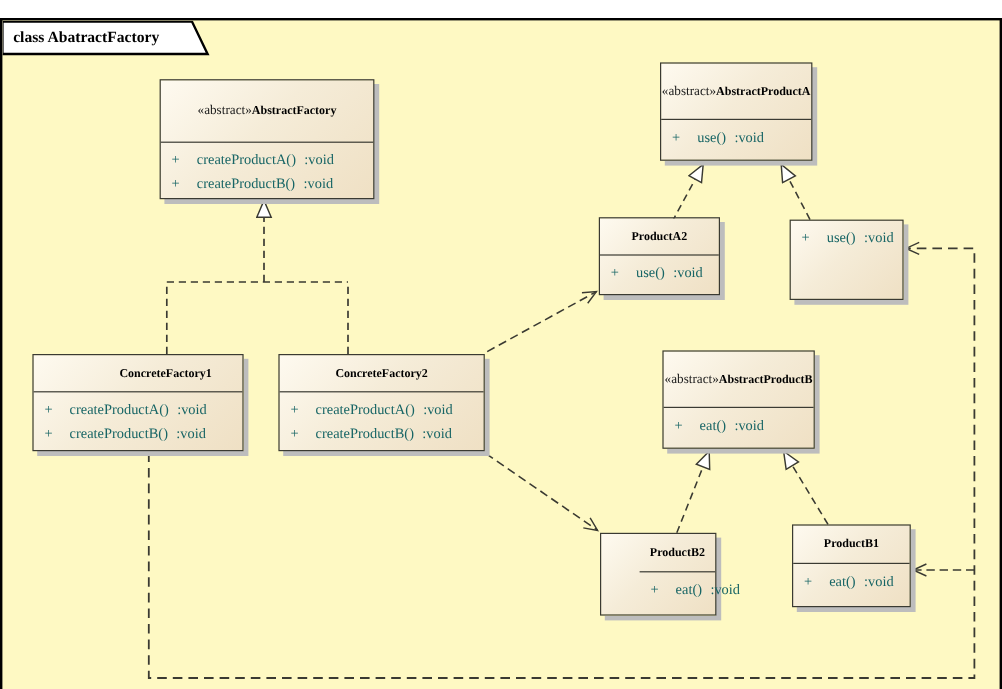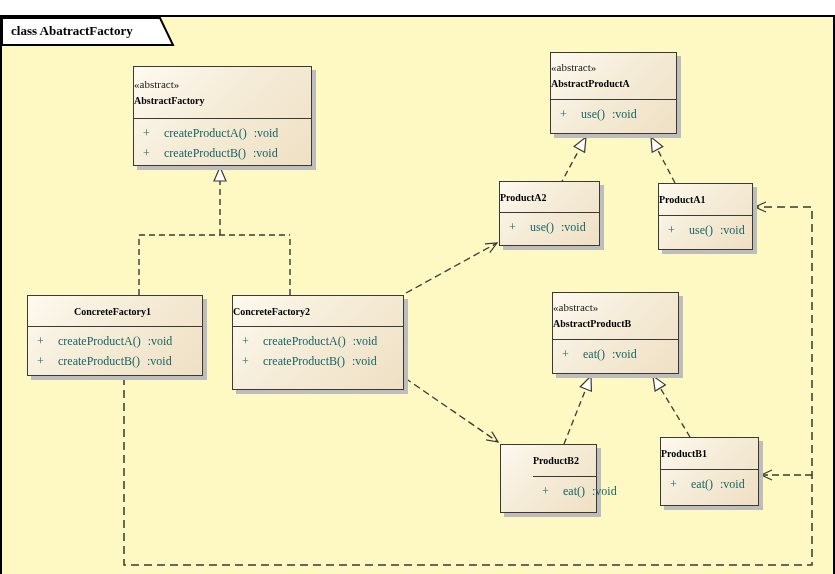--- a/index.html
+++ b/index.html
@@ -15,21 +15,21 @@
   #connector-layer { position:absolute; left:0; top:0; width:835px; height:574px; z-index:1; }
   .uml-class {
     position:absolute;
     background:linear-gradient(135deg,#fefaf0 0%,#f5ecd8 45%,#efe0c4 100%);
     border:1px solid #3a3a32;
     box-shadow:4px 4px 0 #bdbdbd;
     z-index:2;
     box-sizing:border-box;
   }
   .title {
-    display:flex; flex-direction:column; justify-content:center; align-items:flex-start;
+    display:flex; justify-content:center; align-items:center;
     border-bottom:1px solid #3a3a32; box-sizing:border-box;
   }
   .stereotype { font-size:11px; color:#1a1a1a; line-height:15px; }
   .cname { font-size:10px; font-weight:bold; color:#000; line-height:17px; }
   .methods { padding-top:4px; }
   .mrow { display:flex; font-size:12px; line-height:20px; padding:0 6px 0 9px; color:#176565; }
   .vis { width:21px; flex:0 0 auto; }
   .typ { margin-left:7px; }
   #frame-tab { position:absolute; left:0; top:0; z-index:3; width:180px; height:32px; }
   #frame-tab-label {
@@ -116,23 +116,20 @@
     <div class="methods">
       <div class="mrow">
         <span class="vis">+</span>
         <span class="sig">use()</span>
         <span class="typ">:void</span>
       </div>
     </div>
   </div>
 
   <div class="uml-class" style="left:656px; top:166px; width:95px; height:67px;">
-    <div class="title" style="height:32px;">
-      <div class="cname">ProductA1</div>
-    </div>
     <div class="methods">
       <div class="mrow">
         <span class="vis">+</span>
         <span class="sig">use()</span>
         <span class="typ">:void</span>
       </div>
     </div>
   </div>
 
   <div class="uml-class" style="left:25px; top:278px; width:176px; height:81px;">
@@ -146,21 +143,21 @@
         <span class="typ">:void</span>
       </div>
       <div class="mrow">
         <span class="vis">+</span>
         <span class="sig">createProductB()</span>
         <span class="typ">:void</span>
       </div>
     </div>
   </div>
 
-  <div class="uml-class" style="left:230px; top:278px; width:172px; height:95px;">
+  <div class="uml-class" style="left:230px; top:278px; width:172px; height:81px;">
     <div class="title" style="height:31px;">
       <div class="cname">ConcreteFactory2</div>
     </div>
     <div class="methods">
       <div class="mrow">
         <span class="vis">+</span>
         <span class="sig">createProductA()</span>
         <span class="typ">:void</span>
       </div>
       <div class="mrow">

